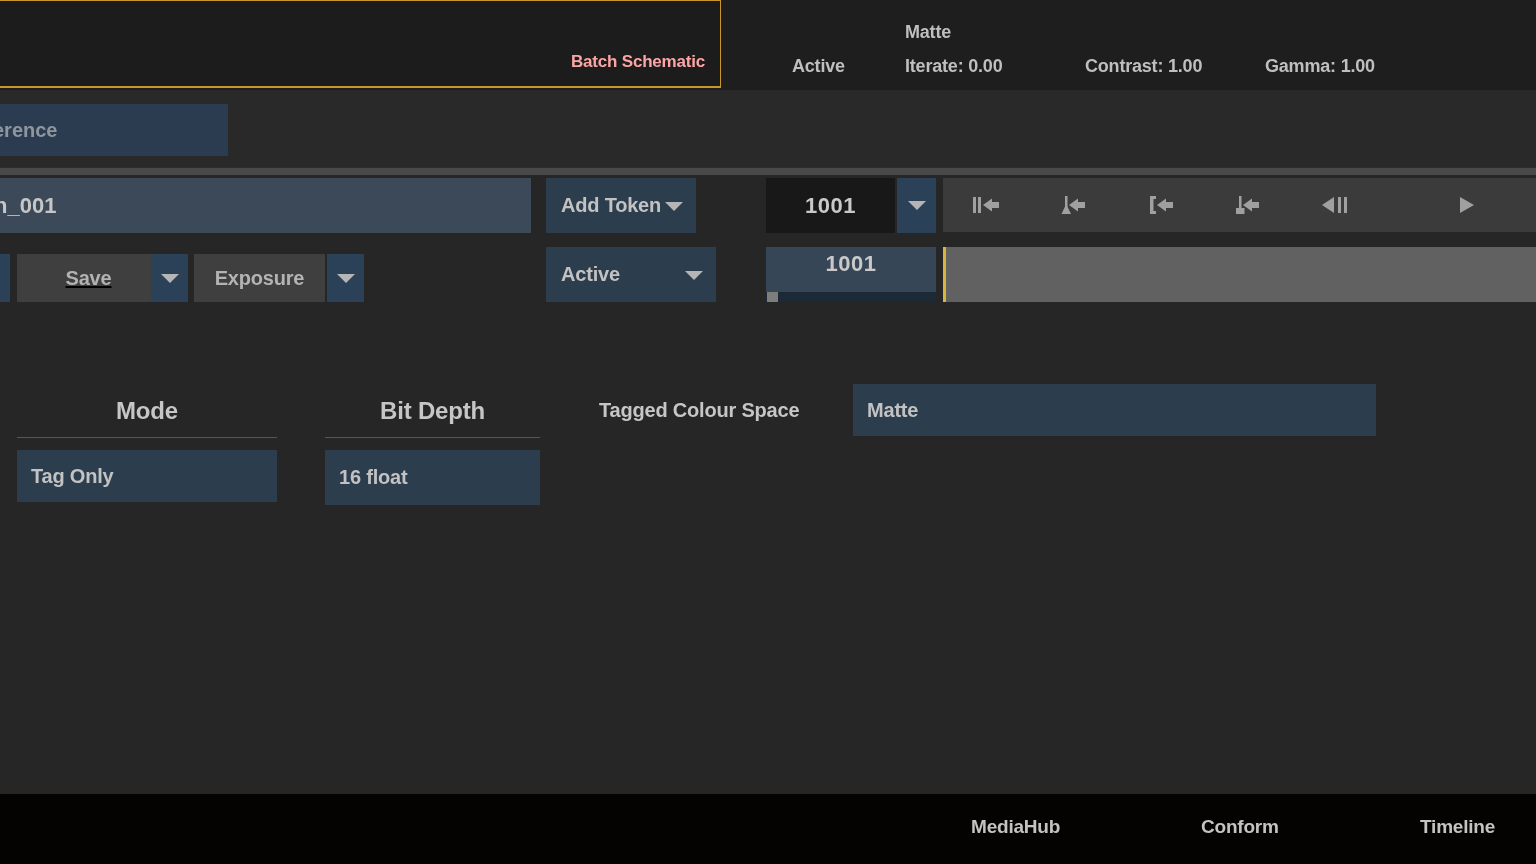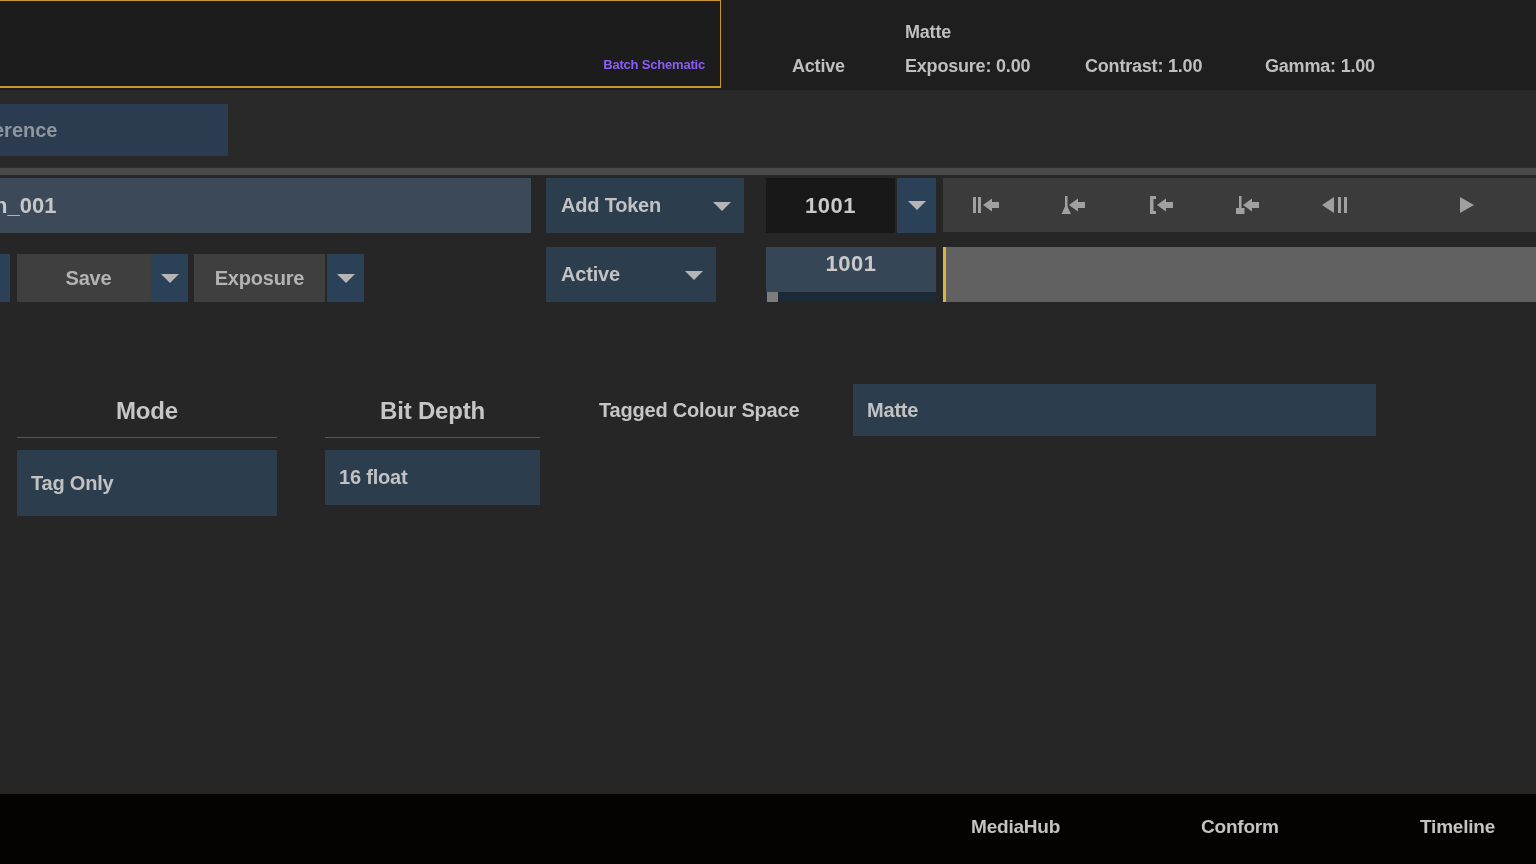--- a/index.html
+++ b/index.html
@@ -13,21 +13,21 @@
 
   
   .topbar{left:0;top:0;width:1536px;height:90px;background:#1e1e1e;}
   .tab-active{
     left:0;top:0;width:721px;height:88px;background:#1c1c1c;
     border-top:1px solid #c9952f;border-right:1px solid #c9952f;border-bottom:2px solid #c9952f;
     box-sizing:border-box;
     display:flex;align-items:flex-end;justify-content:flex-end;
     padding:0 15px 14px 0;
   }
-  .tab-active .lbl{font-size:13px;font-weight:bold;color:#8b5cf6;letter-spacing:-0.2px;}
+  .tab-active .lbl{font-size:17px;font-weight:bold;color:#fca5a5;letter-spacing:-0.2px;}
   .toplbl{font-size:18px;font-weight:bold;color:#bfbfbf;letter-spacing:-0.2px;white-space:nowrap;}
 
   
   .strip2{left:0;top:90px;width:1536px;height:77px;background:#292929;}
   .ref-btn{
     left:0;top:104px;width:228px;height:52px;background:#2b3c50;
     display:flex;align-items:center;overflow:hidden;
   }
   .ref-btn span{font-size:20px;font-weight:bold;color:#8f969e;margin-left:-7px;white-space:nowrap;}
   .sep-band{left:0;top:167px;width:1536px;height:8px;background:#494949;border-top:1px solid #2e2e2e;box-sizing:border-box;}
@@ -80,35 +80,35 @@
 </style>
 </head>
 <body>
 
 <div class="abs topbar"></div>
 <div class="abs tab-active">
   <span class="lbl">Batch Schematic</span>
 </div>
 <div class="abs toplbl" style="left:745px;top:56px;margin-left:47px;">Active</div>
 <div class="abs toplbl" style="left:905px;top:22px;">Matte</div>
-<div class="abs toplbl" style="left:905px;top:56px;">Exposure: 0.00</div>
+<div class="abs toplbl" style="left:905px;top:56px;">Iterate: 0.00</div>
 <div class="abs toplbl" style="left:1085px;top:56px;">Contrast: 1.00</div>
 <div class="abs toplbl" style="left:1265px;top:56px;">Gamma: 1.00</div>
 
 <div class="abs strip2"></div>
 <div class="abs ref-btn">
   <span>erence</span>
 </div>
 <div class="abs sep-band"></div>
 
 <div class="abs name-field">
   <span>n_001</span>
 </div>
 
-<div class="abs blue-btn" style="left:546px;top:178px;width:198px;height:55px;">
+<div class="abs blue-btn" style="left:546px;top:178px;width:150px;height:55px;">
   <span class="txt">Add Token</span>
   <span class="caret caret-in-btn"></span>
 </div>
 
 <div class="abs frame-dark">
   <span>1001</span>
 </div>
 <div class="abs dd-btn" style="left:897px;top:178px;width:39px;height:55px;">
   <span class="caret"></span>
 </div>
@@ -160,21 +160,21 @@
   </div>
   <div class="ticon" style="left:508px;">
     <svg width="32" height="20" viewBox="0 0 32 20">
       <polygon fill="#a0a0a0" points="9,2 9,18 23,10"></polygon>
     </svg>
   </div>
 </div>
 
 <div class="abs sliver"></div>
 
-<div class="abs gray-btn" style="left:17px;top:254px;width:143px;height:48px;">
+<div class="abs gray-btn" style="left:17px;top:254px;width:143px;height:48px;text-decoration:underline;">
   <span class="txt">Save</span>
 </div>
 <div class="abs dd-btn" style="left:151px;top:254px;width:37px;height:48px;">
   <span class="caret"></span>
 </div>
 
 <div class="abs gray-btn" style="left:194px;top:254px;width:131px;height:48px;">
   <span class="txt">Exposure</span>
 </div>
 <div class="abs dd-btn" style="left:327px;top:254px;width:37px;height:48px;">
@@ -190,21 +190,21 @@
   <div class="num">1001</div>
   <div class="scroll">
     <div class="thumb"></div>
   </div>
 </div>
 <div class="abs playhead"></div>
 <div class="abs graybar"></div>
 
 <div class="abs sec-label" style="left:17px;top:397px;width:260px;">Mode</div>
 <div class="abs underline" style="left:17px;top:437px;width:260px;"></div>
-<div class="abs value-btn" style="left:17px;top:450px;width:260px;height:66px;">
+<div class="abs value-btn" style="left:17px;top:450px;width:260px;height:52px;">
   <span>Tag Only</span>
 </div>
 
 <div class="abs sec-label" style="left:325px;top:397px;width:215px;">Bit Depth</div>
 <div class="abs underline" style="left:325px;top:437px;width:215px;"></div>
 <div class="abs value-btn" style="left:325px;top:450px;width:215px;height:55px;">
   <span>16 float</span>
 </div>
 
 <div class="abs tcs-label" style="left:599px;top:399px;">Tagged Colour Space</div>

